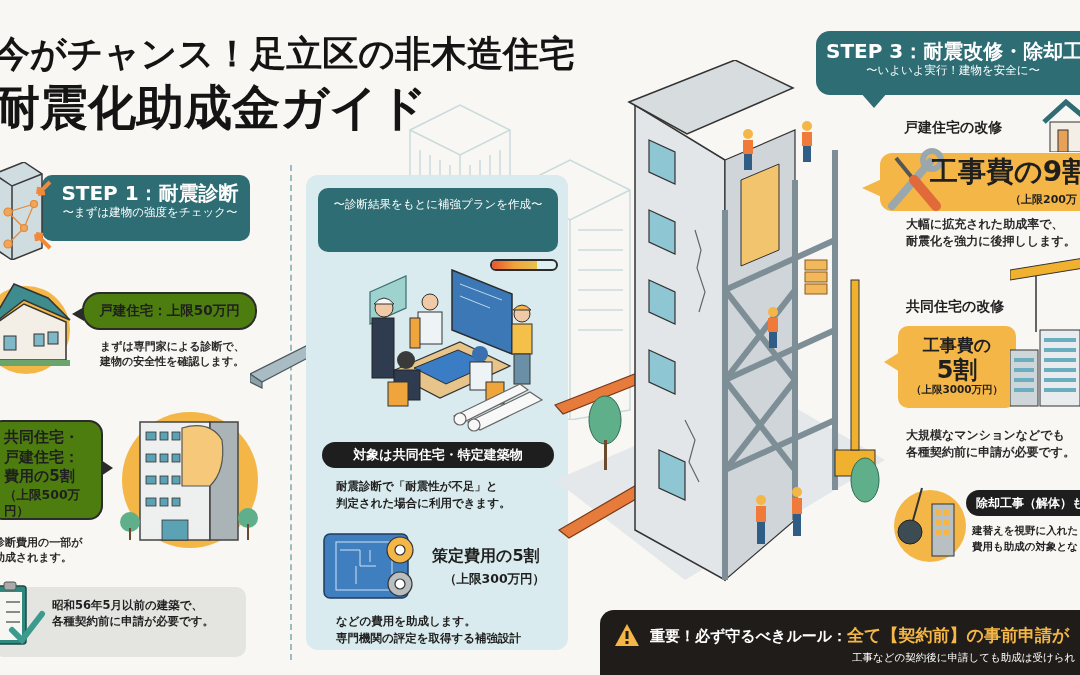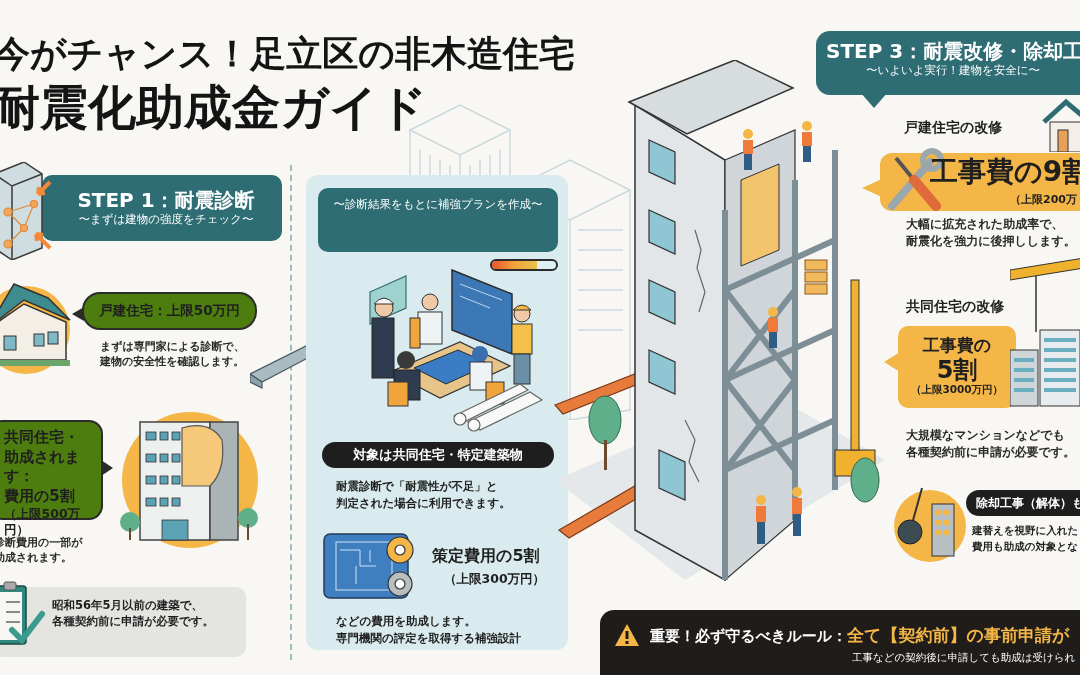--- a/index.html
+++ b/index.html
@@ -25,21 +25,21 @@
   .bg-sketch { left: 400px; top: 90px; width: 240px; height: 330px; }
 
   
   .teal {
     background: #2e6d74; color: #fff; border-radius: 10px; text-align: center;
   }
   .teal .h { font-size: 20px; font-weight: bold; line-height: 1.2; }
   .teal .s { font-size: 11.5px; line-height: 1.3; }
 
   
-  .step1-head { left: 42px; top: 175px; width: 240px; height: 66px; padding-top: 13px; padding-left: 8px; }
+  .step1-head { left: 42px; top: 175px; width: 208px; height: 66px; padding-top: 6px; padding-left: 8px; }
   .dash-divider { left: 290px; top: 165px; width: 0; height: 495px; border-left: 2px dashed #9cbcc2; }
 
   .bubble {
     background: #4d7c0f; border: 2px solid #2b2b2b; border-radius: 14px; position: absolute;
   }
   .bubble1 { left: 82px; top: 292px; width: 175px; height: 38px; border-radius: 18px; font-weight: bold; font-size: 13.5px; display:flex; align-items:center; justify-content:center; }
   .bubble1::before {
     content: ""; position: absolute; left: -12px; top: 13px; width: 0; height: 0;
     border-top: 7px solid transparent; border-bottom: 7px solid transparent; border-right: 12px solid #2b2b2b;
   }
@@ -160,21 +160,21 @@
 <div class="bubble bubble1">
   <span>戸建住宅：上限50万円</span>
 </div>
 <div class="abs small-text" style="left:100px;top:339px">
   <div>まずは専門家による診断で、</div>
   <div>建物の安全性を確認します。</div>
 </div>
 
 <div class="bubble bubble2">
   <div>共同住宅・</div>
-  <div>助成されます：</div>
+  <div>戸建住宅：</div>
   <div>費用の5割</div>
   <div class="lim">（上限500万円）</div>
 </div>
 <div class="abs small-text" style="left:-6px;top:535px">
   <div>診断費用の一部が</div>
   <div>助成されます。</div>
 </div>
 
 <svg class="abs" style="left:110px;top:400px" width="150" height="150" viewBox="0 0 150 150">
   <circle cx="80" cy="80" r="68" fill="#f4b646"></circle>

